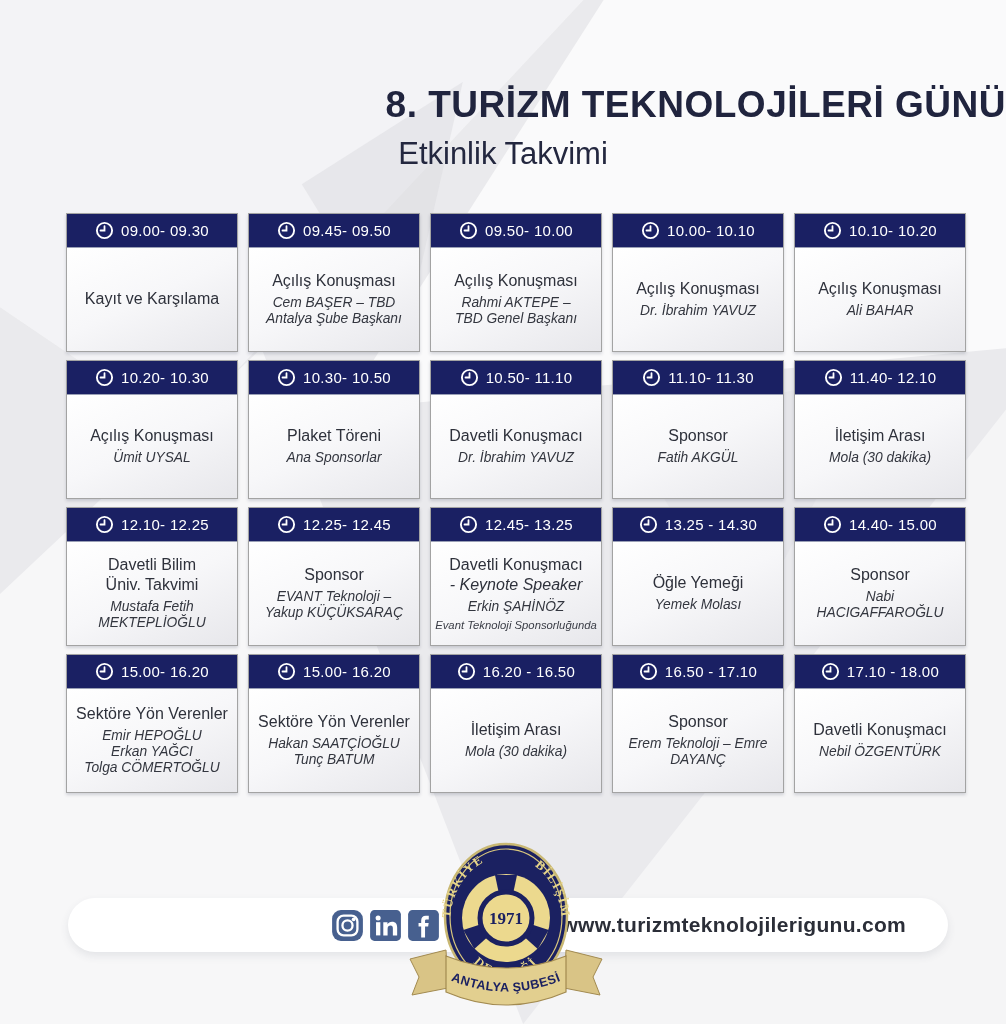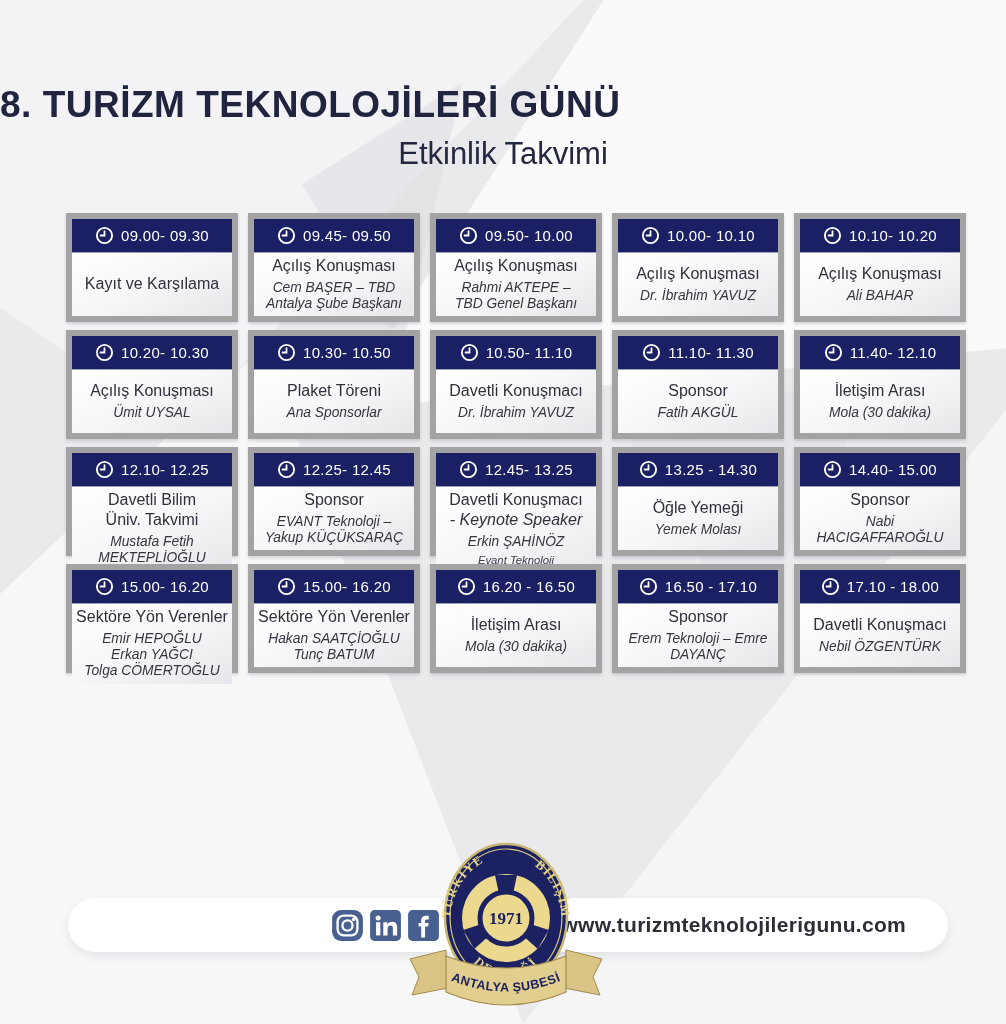--- a/index.html
+++ b/index.html
@@ -7,28 +7,28 @@
         font-family:"Liberation Sans","DejaVu Sans",sans-serif;}
   
   .facet{position:absolute;inset:0;pointer-events:none;}
   .f1{clip-path:polygon(60% 0,100% 0,100% 34%,34% 40%);background:rgba(255,255,255,.75);}
   .f2{clip-path:polygon(0 0,58% 0,18% 42%,0 30%);background:rgba(244,244,246,.9);}
   .f3{clip-path:polygon(0 58%,26% 34%,52% 100%,0 100%);background:rgba(255,255,255,.6);}
   .f4{clip-path:polygon(100% 40%,100% 100%,52% 100%);background:rgba(255,255,255,.5);}
   .f5{clip-path:polygon(30% 18%,46% 8%,40% 34%);background:rgba(219,219,224,.5);}
   .f6{clip-path:polygon(62% 42%,88% 36%,74% 62%);background:rgba(223,223,228,.45);}
 
-  .title{position:absolute;left:0;right:0;top:84px;text-align:left;margin:0;
+  .title{position:absolute;left:0;right:0;top:84px;text-align:right;margin:0;
          font-size:37px;font-weight:bold;letter-spacing:.5px;color:#20243e;}
   .subtitle{position:absolute;left:0;right:0;top:136px;text-align:center;margin:0;
          font-size:31px;font-weight:400;color:#23273f;}
 
   .grid{position:absolute;left:66px;top:213px;display:grid;
         grid-template-columns:repeat(5,172px);gap:8px 10px;}
-  .card{width:172px;height:109px;background:#fff;border:6px solid #a3a3a3;
+  .card{width:172px;height:139px;background:#fff;border:1px solid #a3a3a3;
         box-sizing:border-box;box-shadow:0 2px 3px rgba(40,44,70,.18);
         display:flex;flex-direction:column;}
   .card-head{height:33px;flex:0 0 33px;background:#1a2063;color:#fff;
         display:flex;align-items:center;justify-content:center;gap:7px;
         font-size:15px;letter-spacing:.3px;border-bottom:1px solid #9aa0b6;}
   .card-body{flex:1;display:flex;flex-direction:column;align-items:center;justify-content:center;
         text-align:center;padding:4px 3px;gap:1px;
         background:linear-gradient(155deg,#ffffff 0%,#f7f7f9 48%,#e7e7eb 100%);}
   .t{font-size:16px;color:#2e313b;line-height:1.18;}
   .ti{font-size:16px;font-style:italic;color:#2e313b;line-height:1.18;}

